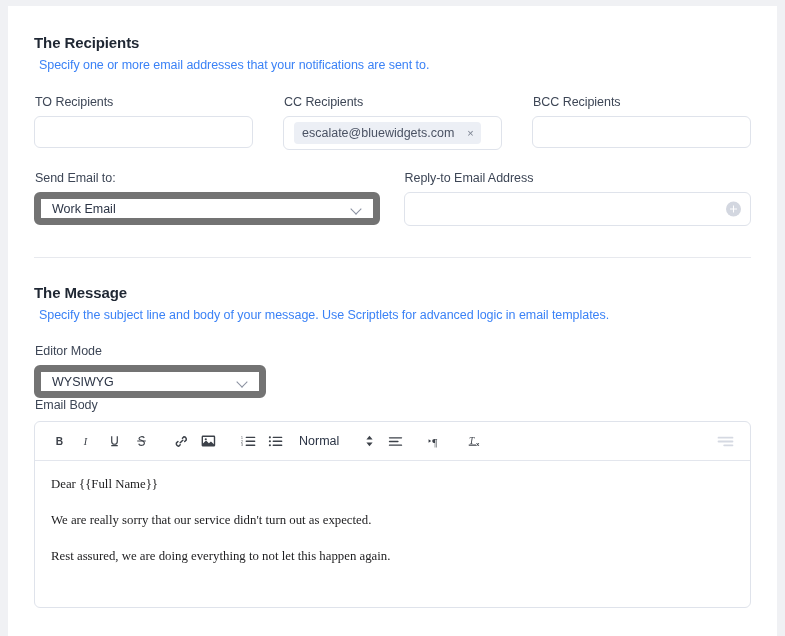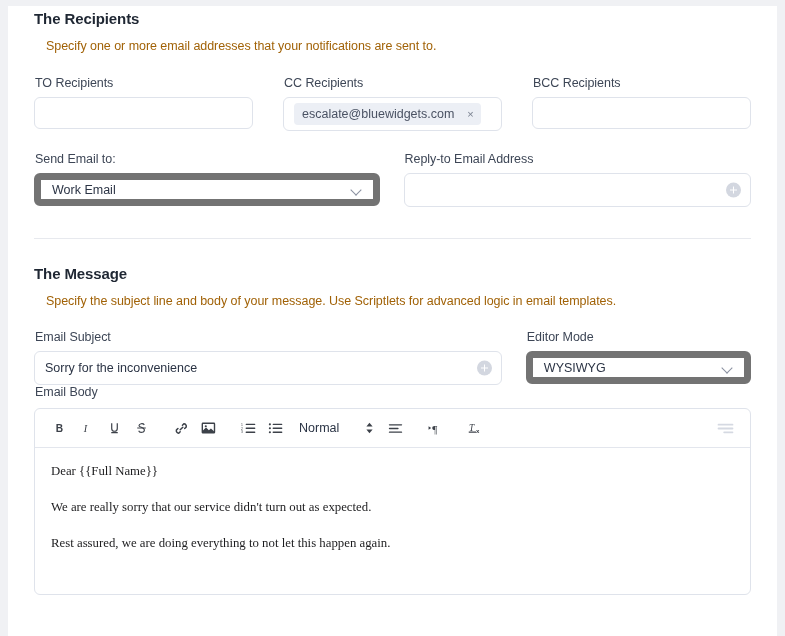--- a/index.html
+++ b/index.html
@@ -18,35 +18,35 @@
     position: absolute;
     left: 8px;
     top: 6px;
     width: 769px;
     height: 630px;
     background: #ffffff;
     box-sizing: border-box;
     overflow: hidden;
   }
   .inner {
-    padding: 4px 26px 0 26px;
+    padding: 28px 26px 0 26px;
   }
 
   
   .section-title {
     font-size: 15px;
     font-weight: bold;
     color: #1f2733;
     letter-spacing: -0.1px;
     margin: 0 0 7px 0;
   }
   .section-sub {
     font-size: 12.5px;
-    color: #a16207;
-    margin: 12px;
+    color: #3b82f6;
+    margin: 5px;
     letter-spacing: -0.05px;
   }
 
   
   .field-label {
     font-size: 12.5px;
     color: #3d4656;
     margin: 0 0 7px 1px;
     letter-spacing: -0.05px;
   }
@@ -273,27 +273,20 @@
       </div>
 
       <div class="divider"></div>
     </div>
 
     <div style="margin-top:26px">
       <h2 class="section-title">The Message</h2>
       <p class="section-sub">Specify the subject line and body of your message. Use Scriptlets for advanced logic in email templates.</p>
 
       <div class="row2" style="margin-top:22px">
-        <div style="width:482px">
-          <div class="field-label">Email Subject</div>
-          <div class="input-box tall">
-            <span class="input-value">Sorry for the inconvenience</span>
-            <span class="plus-circle"></span>
-          </div>
-        </div>
 
         <div style="width:232px">
           <div class="field-label">Editor Mode</div>
           <div class="select-box">
             <span>WYSIWYG</span>
             <span class="chev"></span>
           </div>
         </div>
       </div>
 

